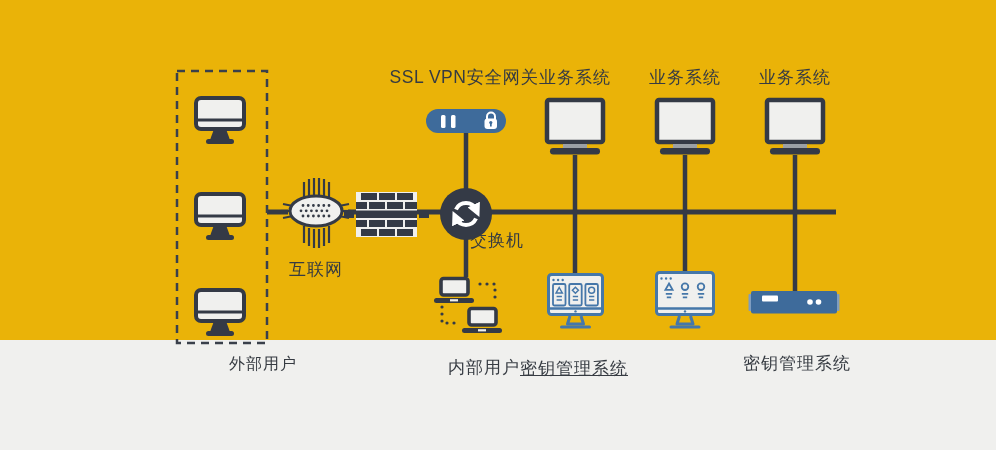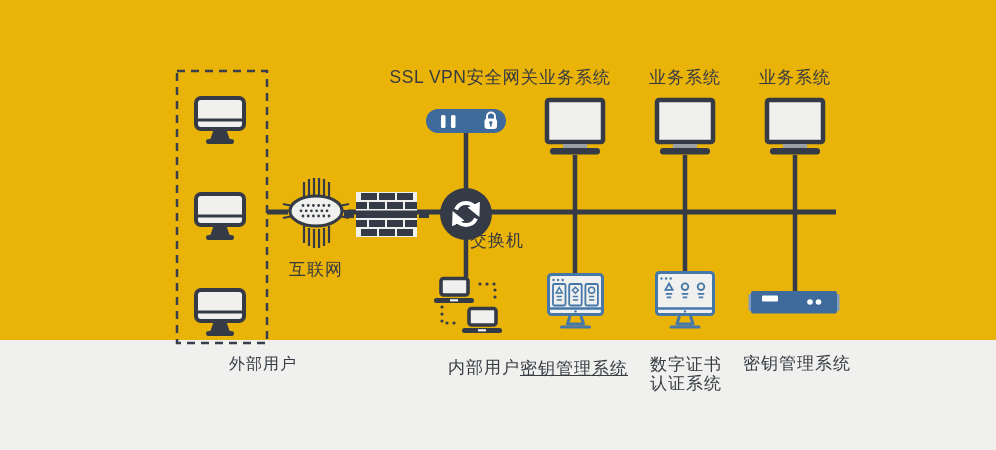--- a/index.html
+++ b/index.html
@@ -207,20 +207,16 @@
   <div class="label big centered" style="left:223px;top:354px;margin-left:40px;">外部用户</div>
 
   <div class="label centered" style="left:316px;top:258px;text-align:right;">互联网</div>
 
   <div class="label" style="left:470px;top:229px;">交换机</div>
 
   <div class="label centered" style="left:468px;top:356px;margin-left:16px;">内部用户</div>
 
   <div class="label centered" style="left:574px;top:357px;text-decoration:underline;">密钥管理系统</div>
 
-  <div class="label two-line centered" style="left:686px;top:355px;">
-    <div>数字证书</div>
-    <div>认证系统</div>
-  </div>
 
   <div class="label centered" style="left:797px;top:352px;">密钥管理系统</div>
 
 </div>
 
 </body></html>

